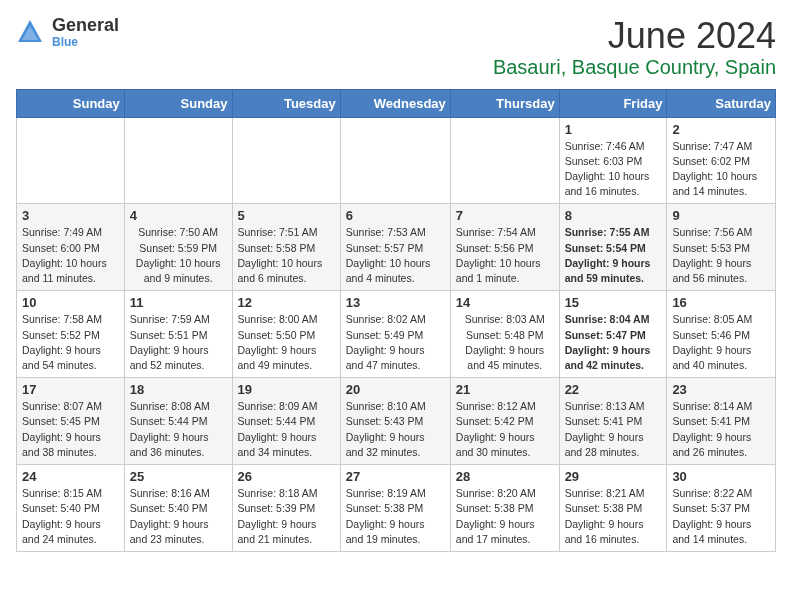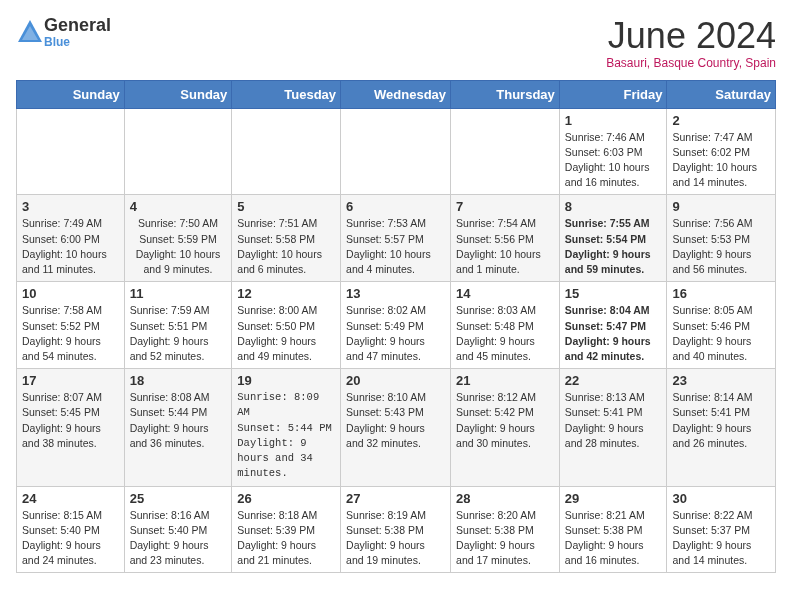--- a/index.html
+++ b/index.html
@@ -12,38 +12,38 @@
     }
     .header-area {
       display: flex;
       justify-content: space-between;
       align-items: flex-start;
       margin-bottom: 10px;
     }
     .logo {
       display: flex;
       align-items: center;
-      gap: 0;
+      gap: 8px;
     }
     .logo-icon {
       width: 28px;
       height: 28px;
     }
     .title-area {
       text-align: right;
     }
     .month-title {
       font-size: 36px;
       font-weight: normal;
       color: #333;
       line-height: 1.1;
     }
     .location-title {
-      font-size: 12px;
-      color: #be185d;
+      font-size: 20px;
+      color: #15803d;
     }
     .calendar-table {
       width: 100%;
       border-collapse: collapse;
       font-size: 11px;
     }
     .calendar-table thead tr th {
       background-color: #4a7fc1;
       color: #fff;
       padding: 6px 4px;
@@ -195,21 +195,21 @@
 Daylight: 9 hours and 49 minutes.</div>
         </td>
         <td>
           <span class="day-number">13</span>
           <div class="day-info" style="white-space: pre-line;">Sunrise: 8:02 AM
 Sunset: 5:49 PM
 Daylight: 9 hours and 47 minutes.</div>
         </td>
         <td>
           <span class="day-number">14</span>
-          <div class="day-info" style="white-space: pre-line;">Sunrise: 8:03 AM
+          <div class="day-info" style="white-space: pre-line; text-align: center;">Sunrise: 8:03 AM
 Sunset: 5:48 PM
 Daylight: 9 hours and 45 minutes.</div>
         </td>
         <td>
           <span class="day-number">15</span>
           <div class="day-info" style="white-space: pre-line; font-weight: bold;">Sunrise: 8:04 AM
 Sunset: 5:47 PM
 Daylight: 9 hours and 42 minutes.</div>
         </td>
         <td>
@@ -227,21 +227,21 @@
 Daylight: 9 hours and 38 minutes.</div>
         </td>
         <td>
           <span class="day-number">18</span>
           <div class="day-info" style="white-space: pre-line;">Sunrise: 8:08 AM
 Sunset: 5:44 PM
 Daylight: 9 hours and 36 minutes.</div>
         </td>
         <td>
           <span class="day-number">19</span>
-          <div class="day-info" style="white-space: pre-line; font-family: Liberation Mono, monospace;">Sunrise: 8:09 AM
+          <div class="day-info" style="white-space: pre-line;">Sunrise: 8:09 AM
 Sunset: 5:44 PM
 Daylight: 9 hours and 34 minutes.</div>
         </td>
         <td>
           <span class="day-number">20</span>
           <div class="day-info" style="white-space: pre-line;">Sunrise: 8:10 AM
 Sunset: 5:43 PM
 Daylight: 9 hours and 32 minutes.</div>
         </td>
         <td>

